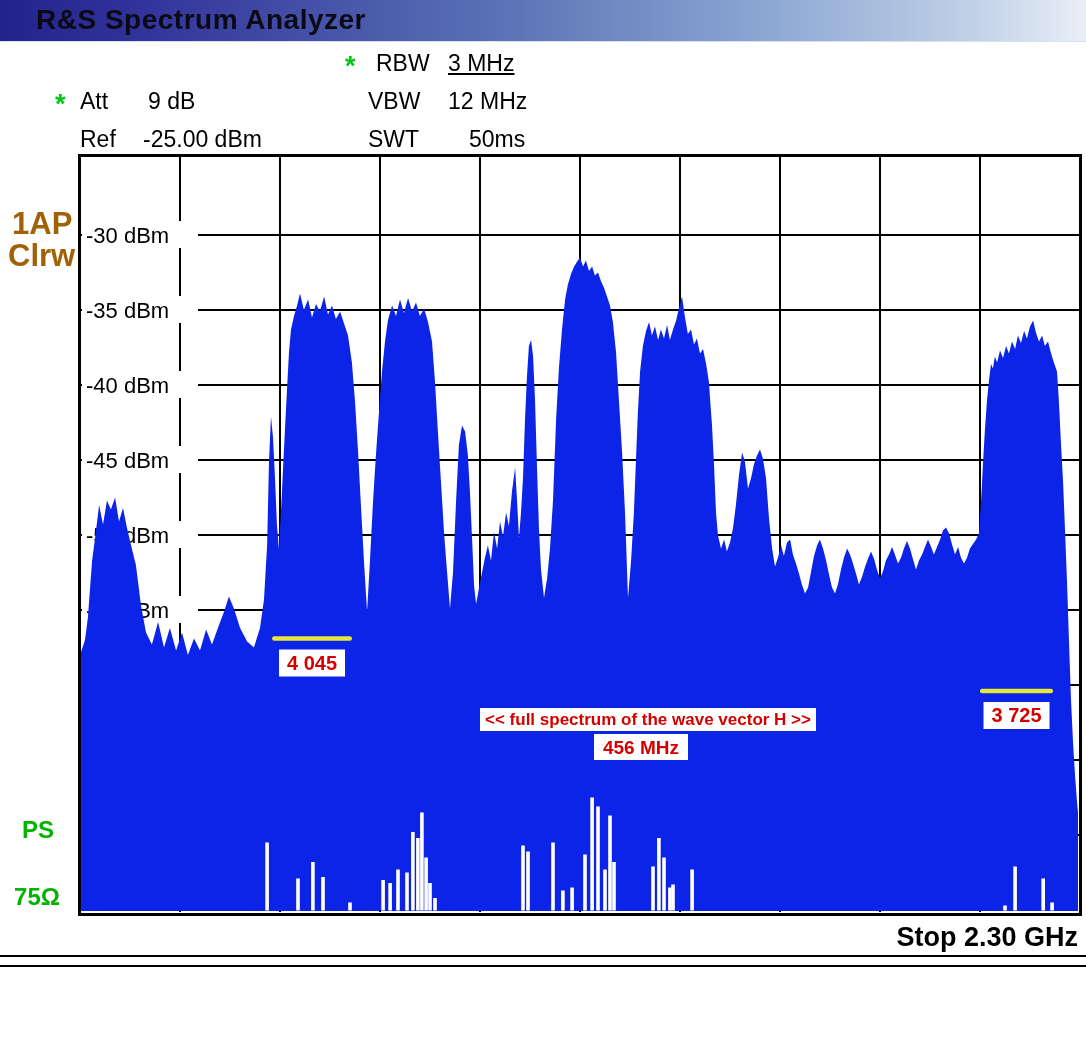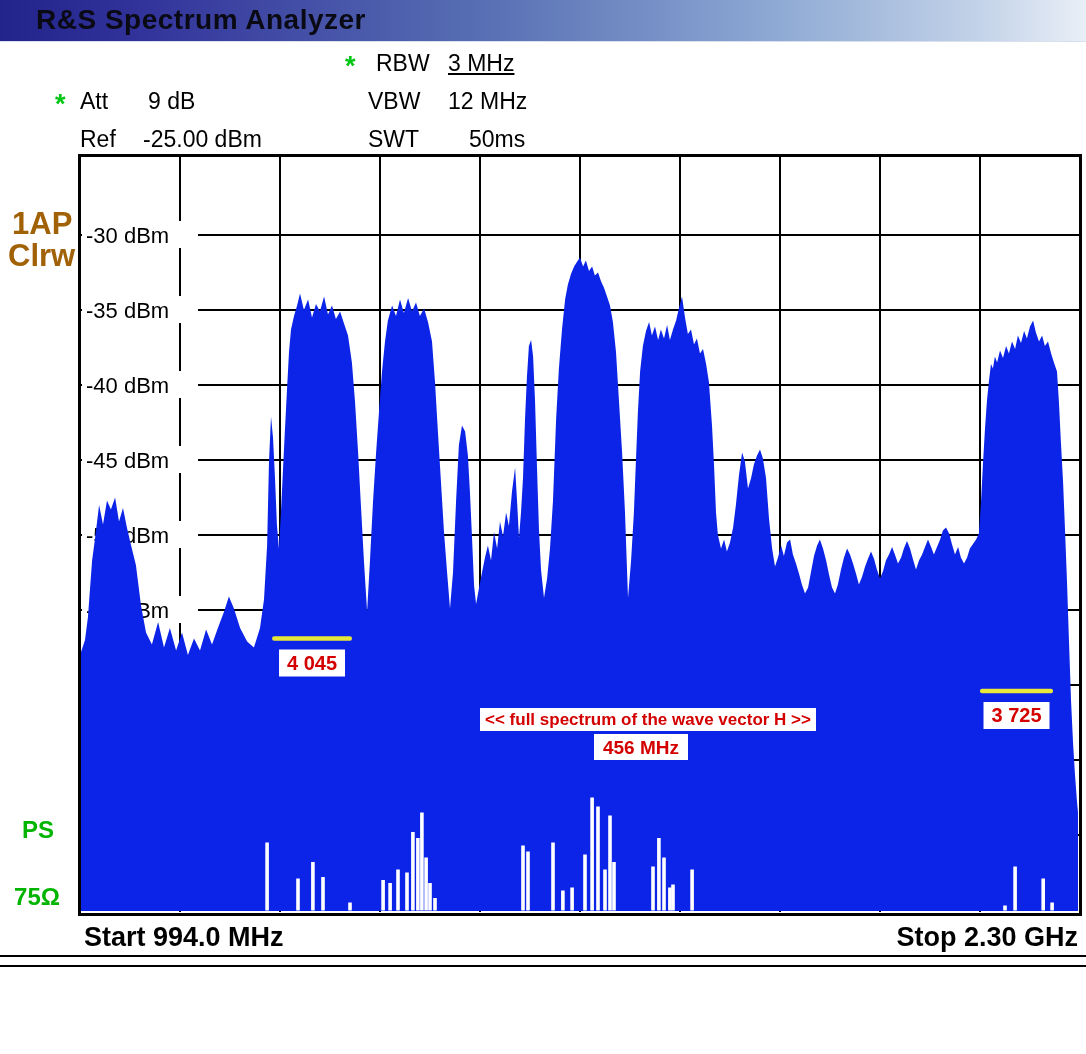--- a/index.html
+++ b/index.html
@@ -144,18 +144,17 @@
         <rect x="480" y="708" width="336" height="23" fill="#ffffff"></rect>
         <text x="648" y="725" text-anchor="middle" font-family="Liberation Sans, sans-serif" font-size="17" font-weight="bold" fill="#d40000">&lt;&lt; full spectrum of the wave vector H &gt;&gt;</text>
       </g>
       <g>
         <rect x="594" y="734" width="94" height="26" fill="#ffffff"></rect>
         <text x="641" y="754" text-anchor="middle" font-family="Liberation Sans, sans-serif" font-size="19" font-weight="bold" fill="#d40000">456 MHz</text>
       </g>
       <rect x="79.5" y="155.5" width="1001" height="759" fill="none" stroke="#000" stroke-width="3"></rect>
     </svg>
 
-  <div class="axisx" style="left:84px;top:922px;">Start 994.0 MHz</div>
   <div class="axisx" style="left:700px;top:922px;width:378px;text-align:right;">Stop 2.30 GHz</div>
 
   <div class="dblrule"></div>
 
 </div>
 
 </body></html>

